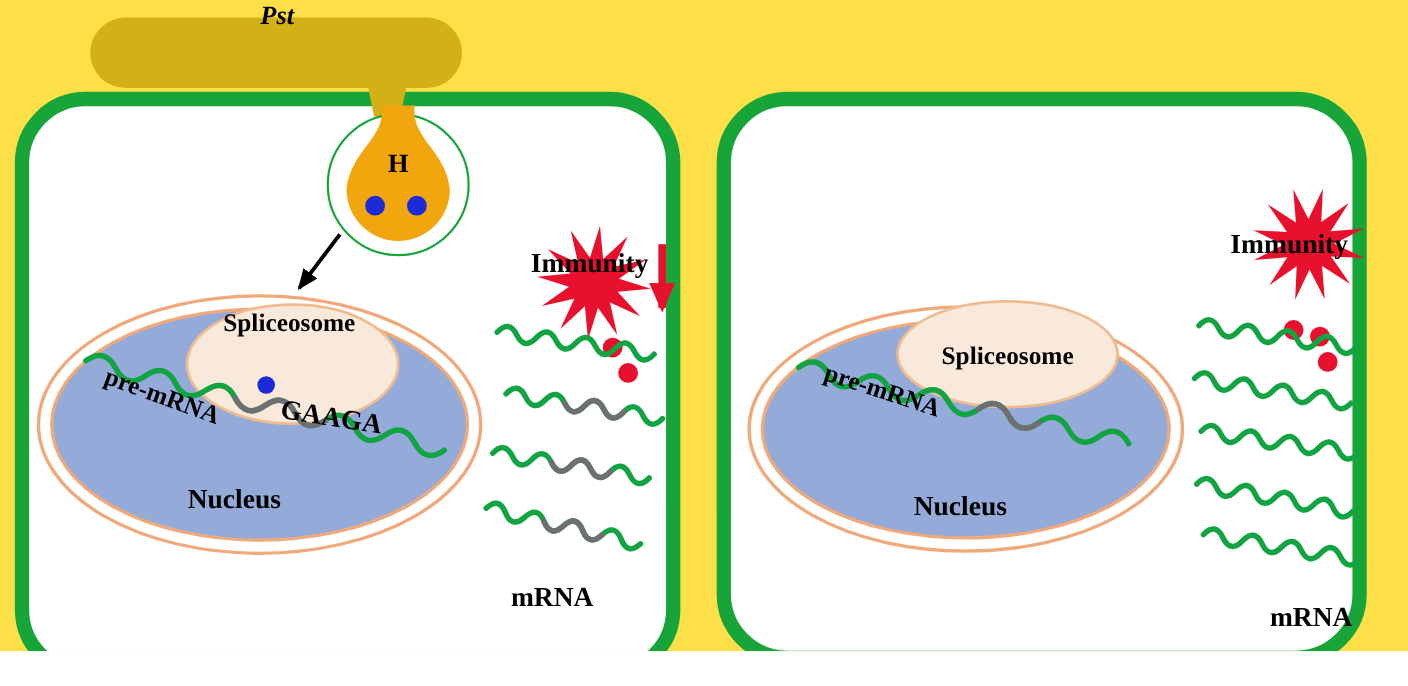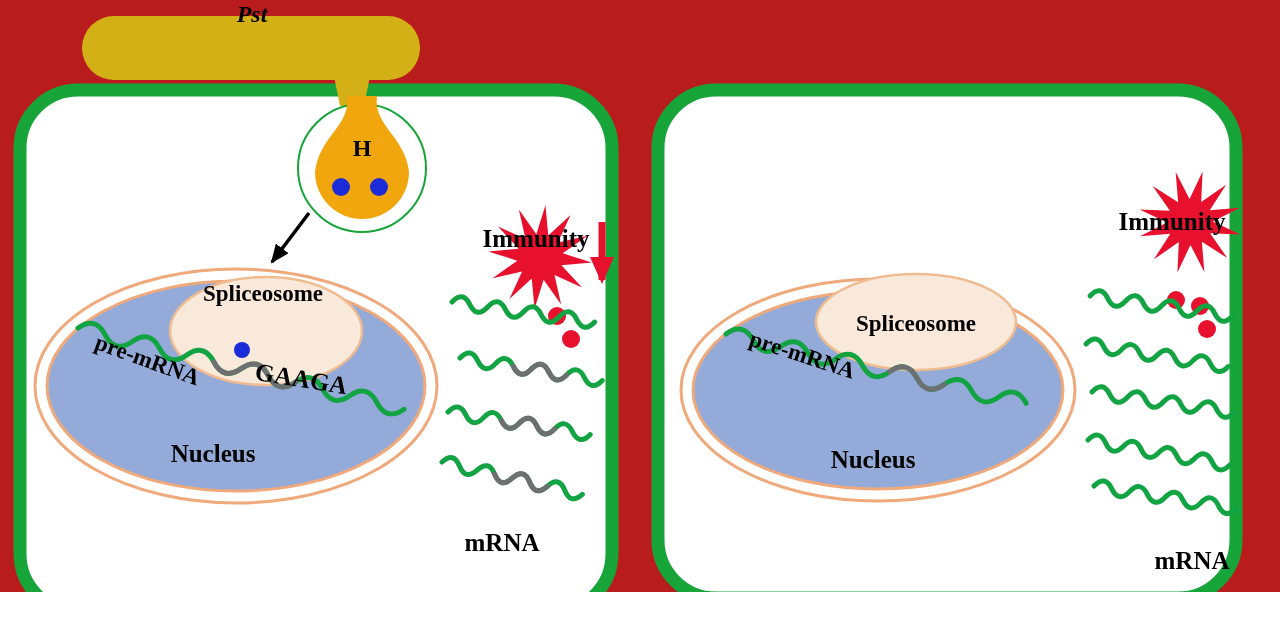--- a/index.html
+++ b/index.html
@@ -1,16 +1,16 @@
 <!DOCTYPE html>
 <html><head>
 <meta charset="utf-8">
 <style>
   html,body{margin:0;padding:0;background:#fff;}
-  .canvas{width:1280px;height:592px;position:relative;background:#b91c1c;overflow:hidden;}
+  .canvas{width:1280px;height:592px;position:relative;background:#fde047;overflow:hidden;}
   svg{display:block;}
   .lbl{font-family:"Liberation Serif","DejaVu Serif",serif;font-weight:bold;fill:#000;}
   .italic{font-style:italic;}
   .cell-border{fill:#ffffff;stroke:#17a53a;stroke-width:13;}
   .bacterium{fill:#d2b016;}
   .halo{fill:none;stroke:#17a53a;stroke-width:2;}
   .droplet{fill:#f2a60d;}
   .nuc-outer{fill:#ffffff;stroke:#efa97b;stroke-width:3;}
   .nuc-inner{fill:#94abd9;stroke:#efa97b;stroke-width:3;}
   .spliceo{fill:#f9e9da;stroke:#eebc90;stroke-width:2.5;}

